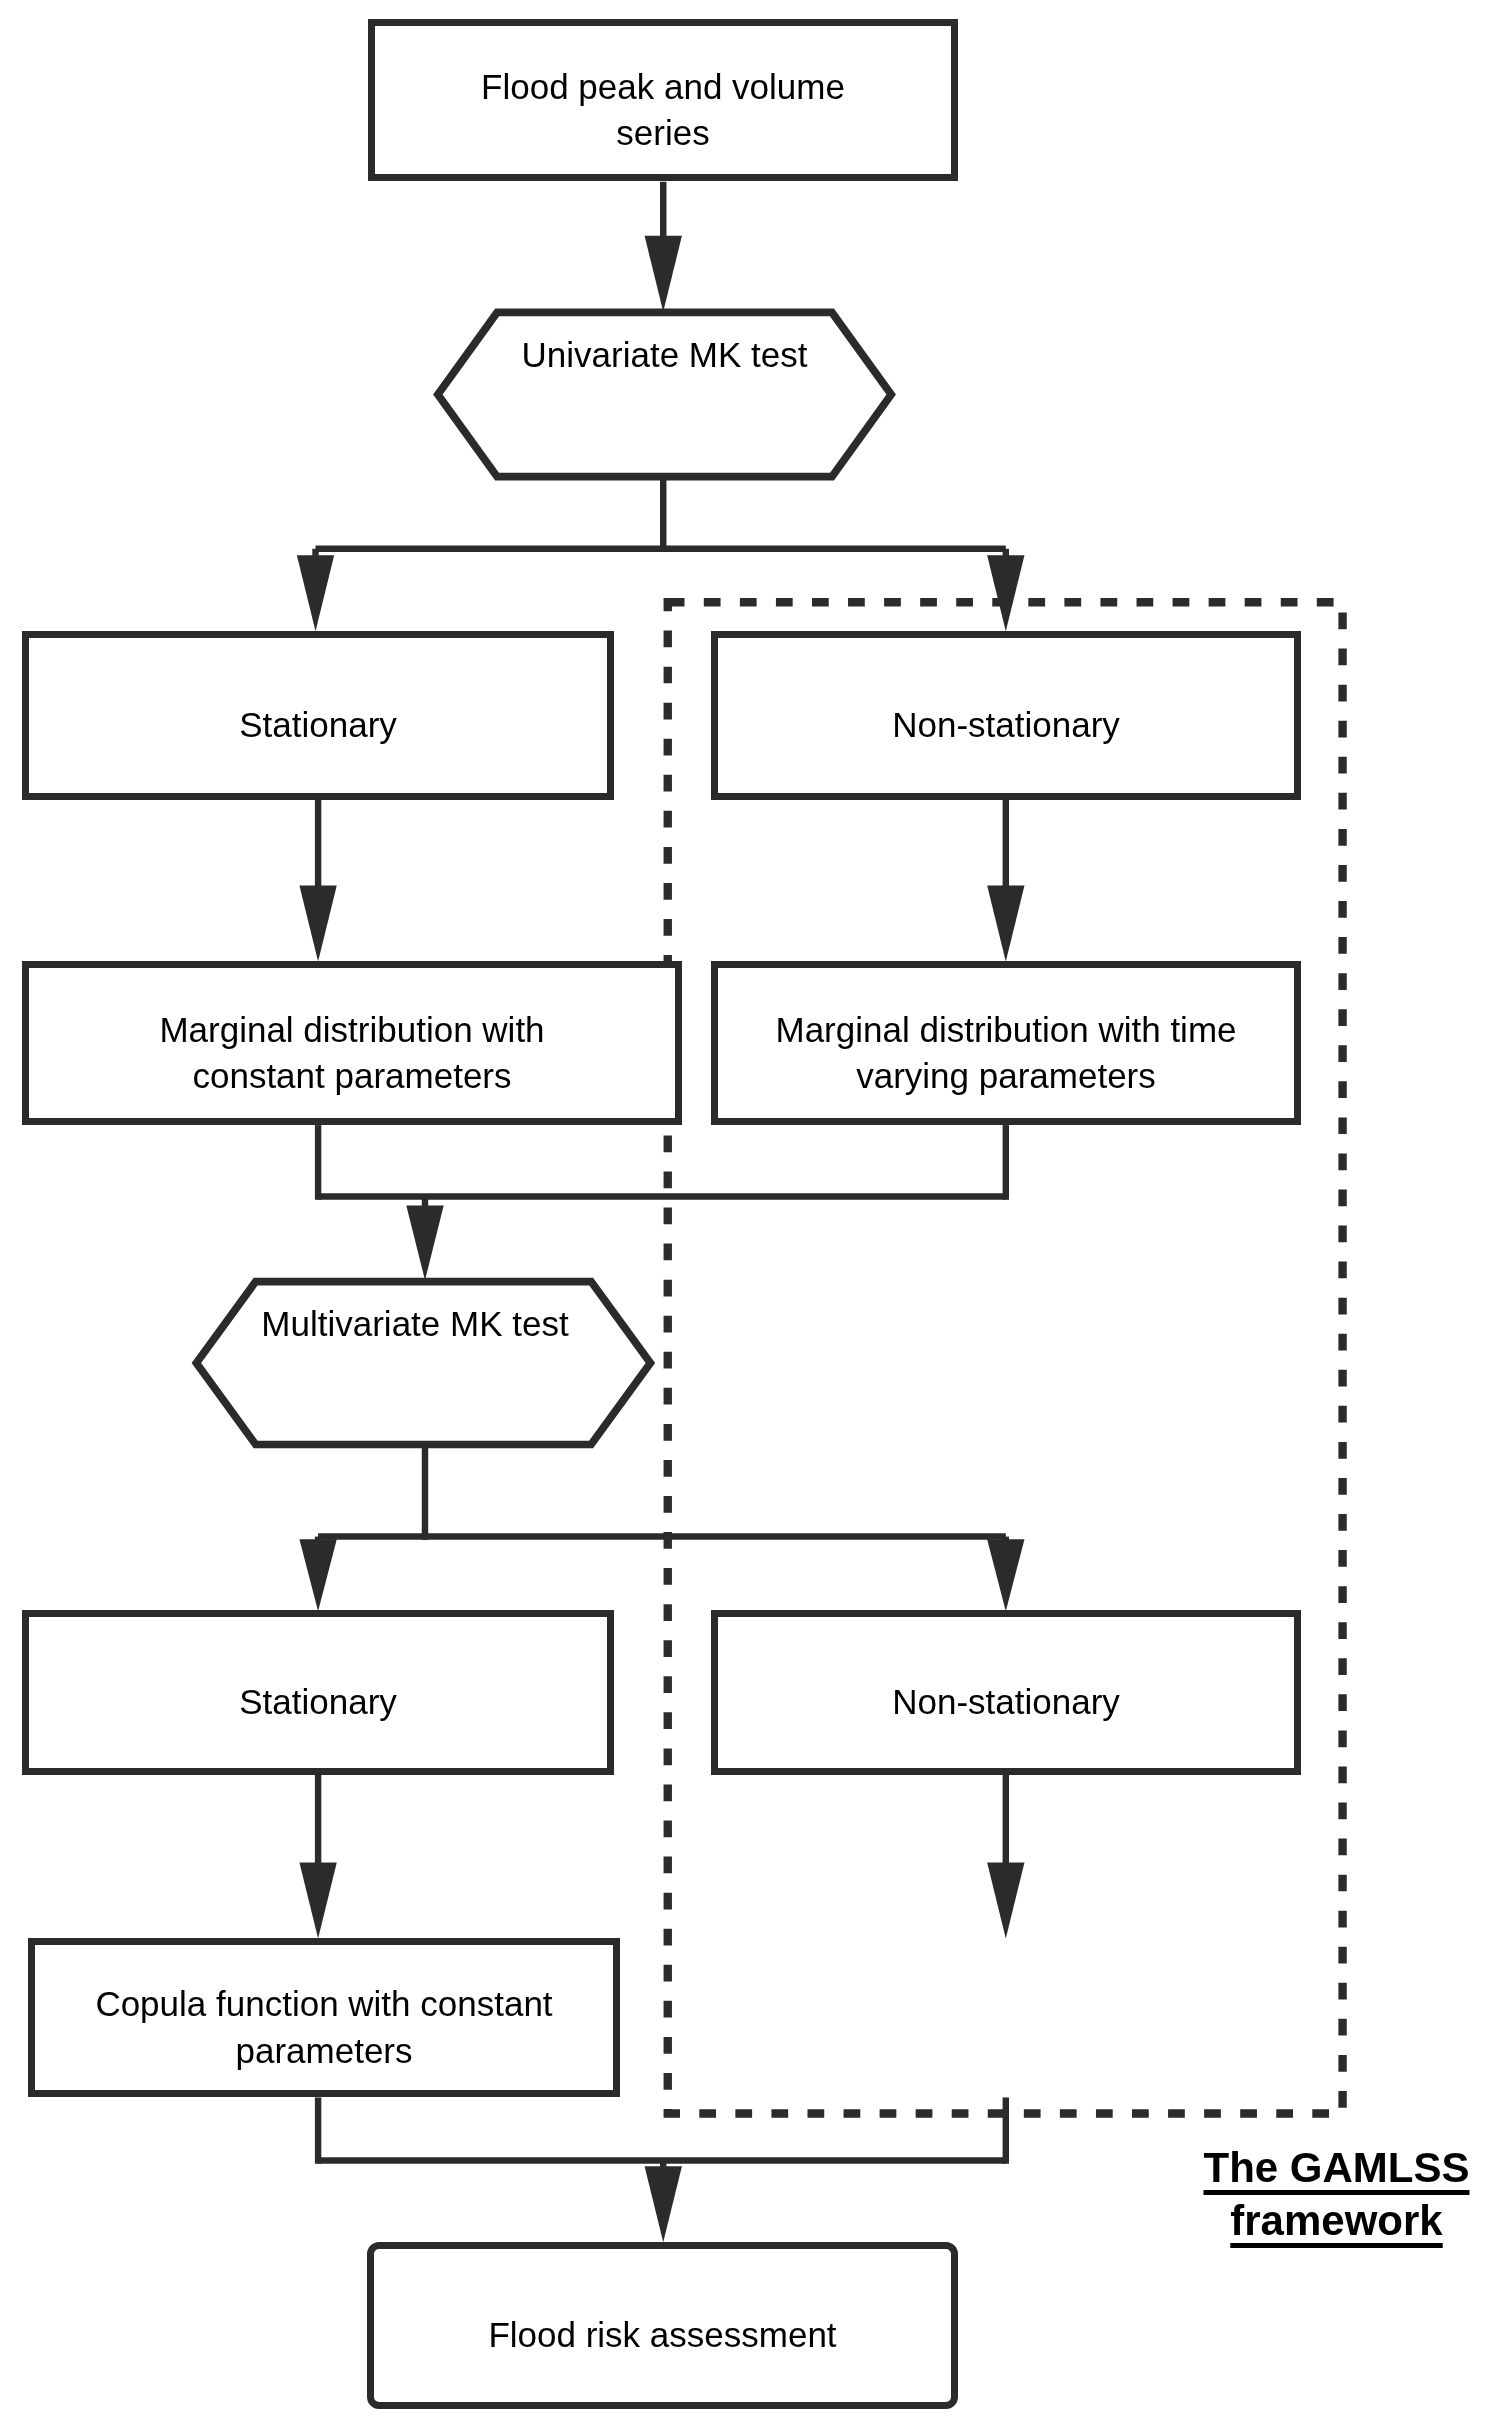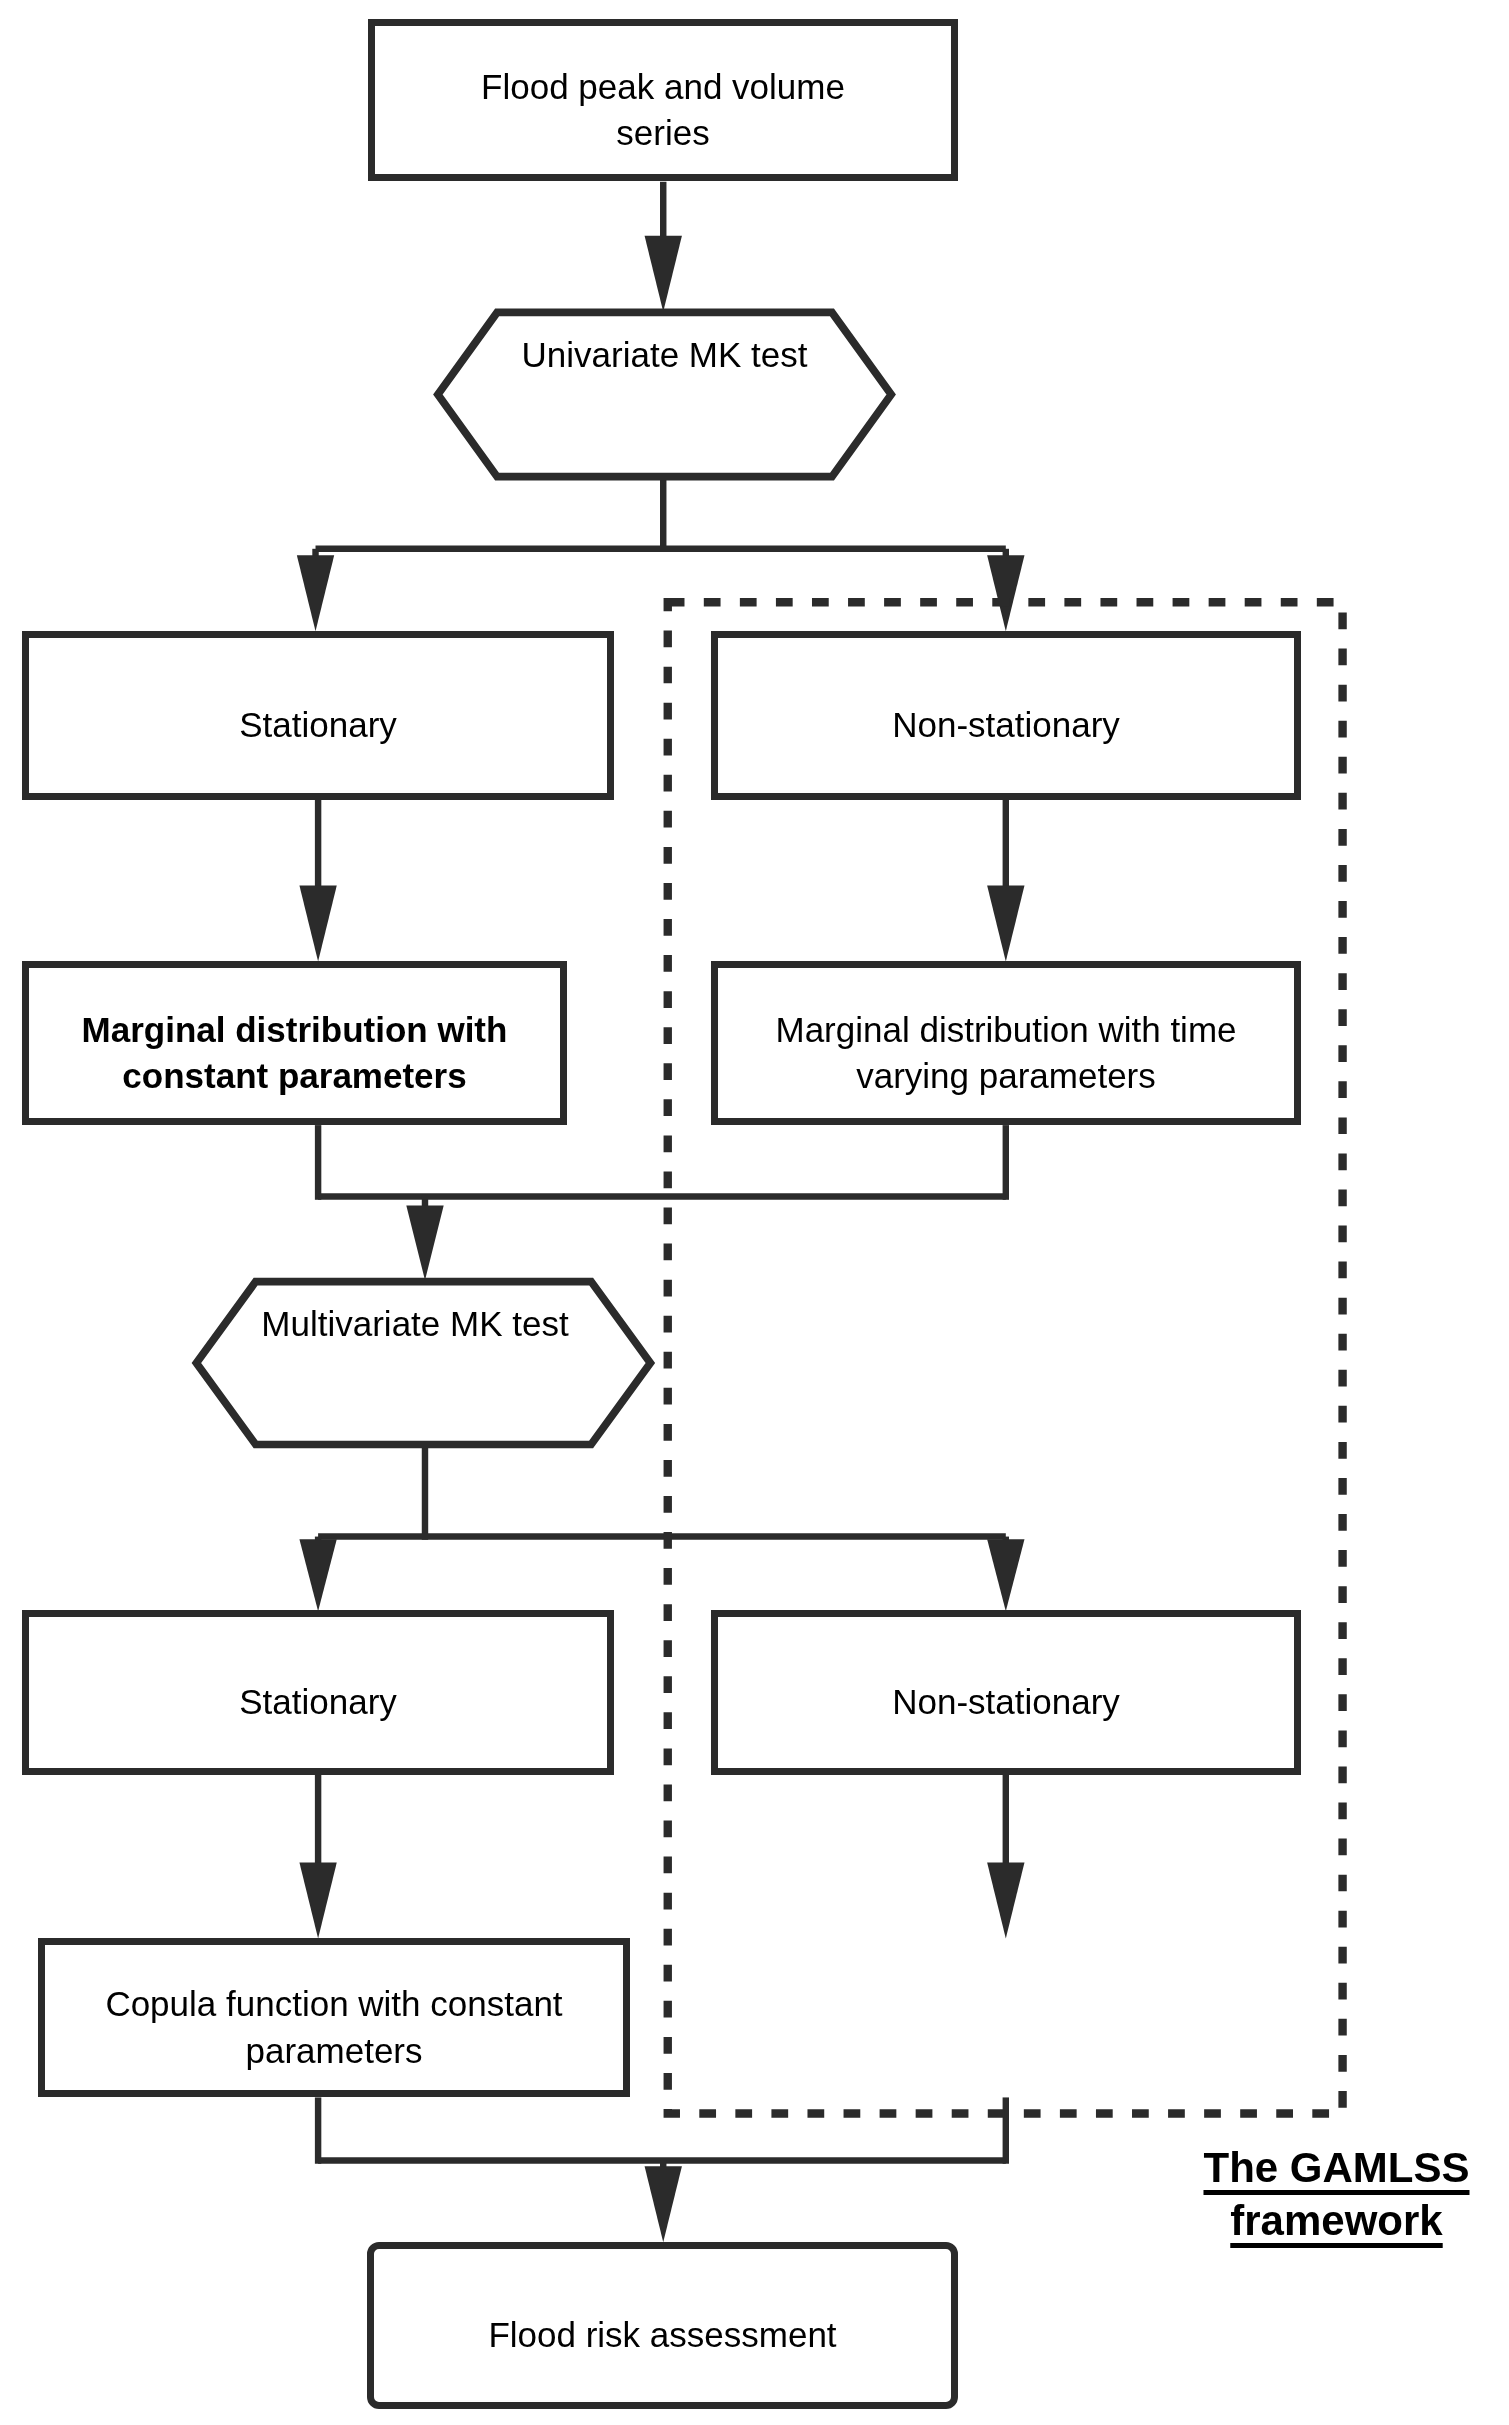--- a/index.html
+++ b/index.html
@@ -165,37 +165,37 @@
   </div>
 
   <div class="box" style="left:22px; top:631px; width:592px; height:169px;">
     <span class="lbl">Stationary</span>
   </div>
 
   <div class="box" style="left:711px; top:631px; width:590px; height:169px;">
     <span class="lbl">Non-stationary</span>
   </div>
 
-  <div class="box" style="left:22px; top:961px; width:545px; height:164px;font-weight:bold;">
+  <div class="box" style="left:22px; top:961px; width:660px; height:164px;">
     <span class="lbl w760">Marginal distribution with constant parameters</span>
   </div>
 
   <div class="box" style="left:711px; top:961px; width:590px; height:164px;">
     <span class="lbl w760">Marginal distribution with time varying parameters</span>
   </div>
 
   <div class="box" style="left:22px; top:1610px; width:592px; height:165px;">
     <span class="lbl">Stationary</span>
   </div>
 
   <div class="box" style="left:711px; top:1610px; width:590px; height:165px;">
     <span class="lbl">Non-stationary</span>
   </div>
 
-  <div class="box" style="left:38px; top:1938px; width:592px; height:159px;">
+  <div class="box" style="left:28px; top:1938px; width:592px; height:159px;">
     <span class="lbl w700">Copula function with constant parameters</span>
   </div>
 
 
   <div class="box" style="left:367px; top:2242px; width:591px; height:167px;border-radius:12px;">
     <span class="lbl">Flood risk assessment</span>
   </div>
 
   <div class="hex-label" style="left:438px; top:312px; width:453px; height:164px;">
     <span class="lbl">Univariate MK test</span>

